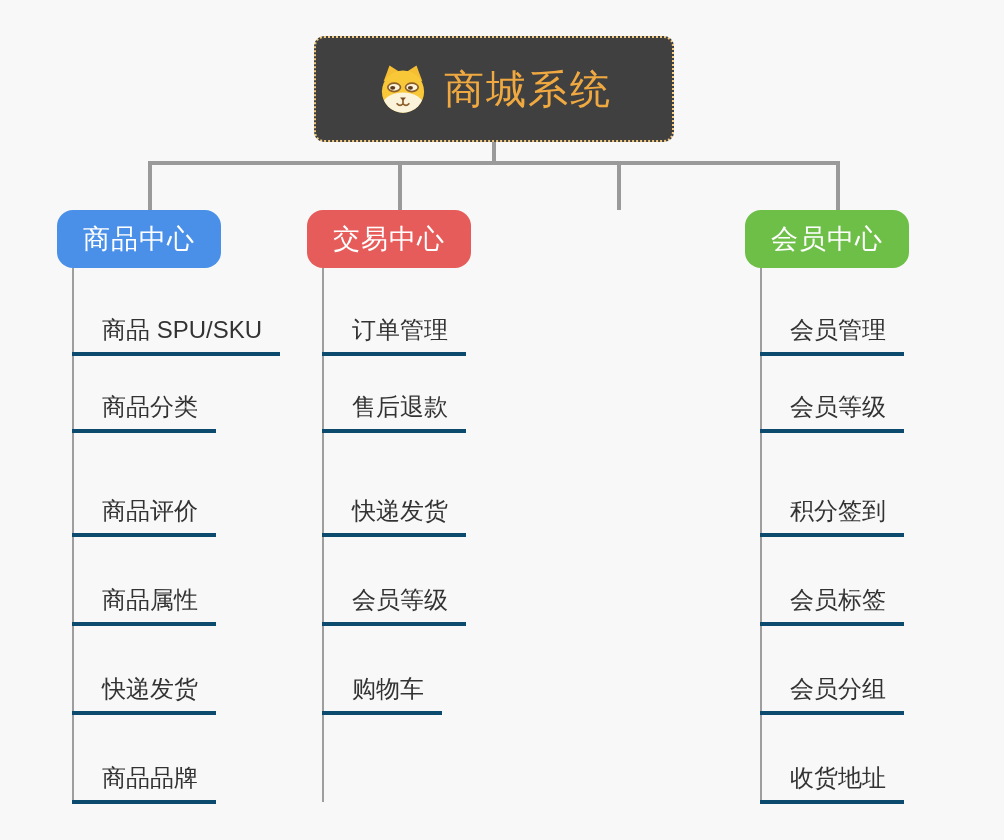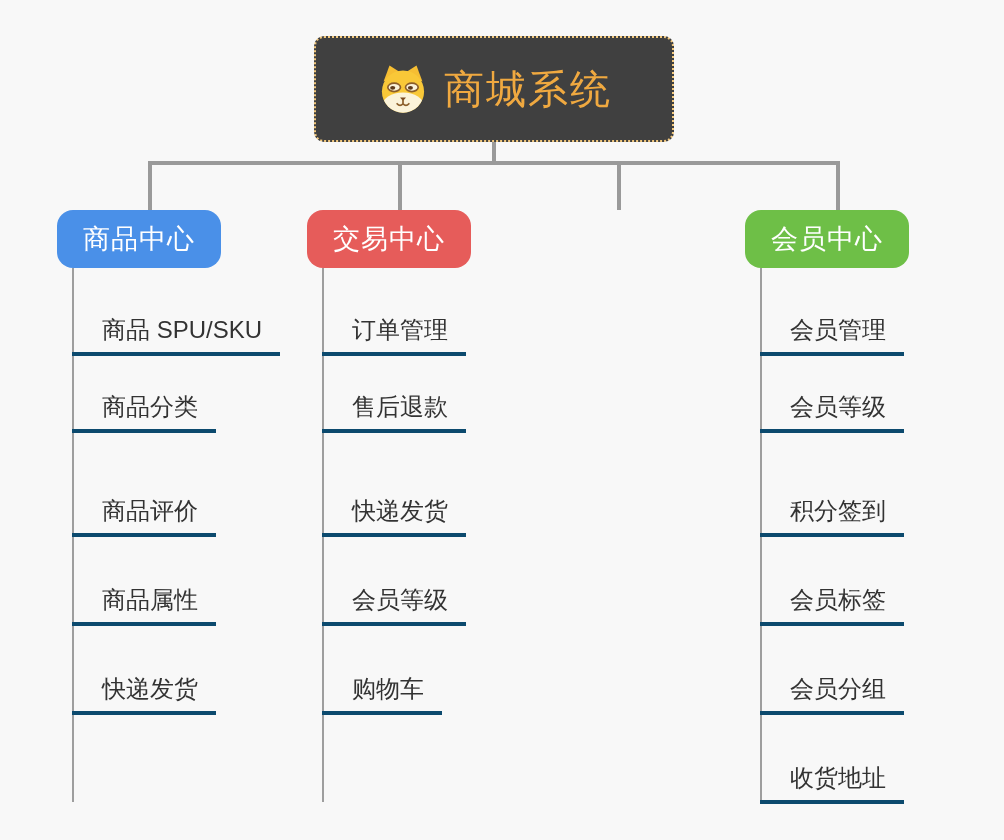--- a/index.html
+++ b/index.html
@@ -122,20 +122,21 @@
   <div class="connector branch-drop drop-4"></div>
 
   <div class="column col-1">
     <div class="branch-node" style="background: rgb(74, 144, 232);">商品中心</div>
     <div class="trunk"></div>
     <div class="leaf row-1">商品 SPU/SKU</div>
     <div class="leaf row-2">商品分类</div>
     <div class="leaf row-3">商品评价</div>
     <div class="leaf row-4">商品属性</div>
     <div class="leaf row-5">快递发货</div>
+    <div class="leaf row-6">商品品牌</div>
   </div>
 
   <div class="column col-2">
     <div class="branch-node" style="background: rgb(230, 92, 90);">交易中心</div>
     <div class="trunk"></div>
     <div class="leaf row-1">订单管理</div>
     <div class="leaf row-2">售后退款</div>
     <div class="leaf row-3">快递发货</div>
     <div class="leaf row-4">会员等级</div>
     <div class="leaf row-5">购物车</div>

